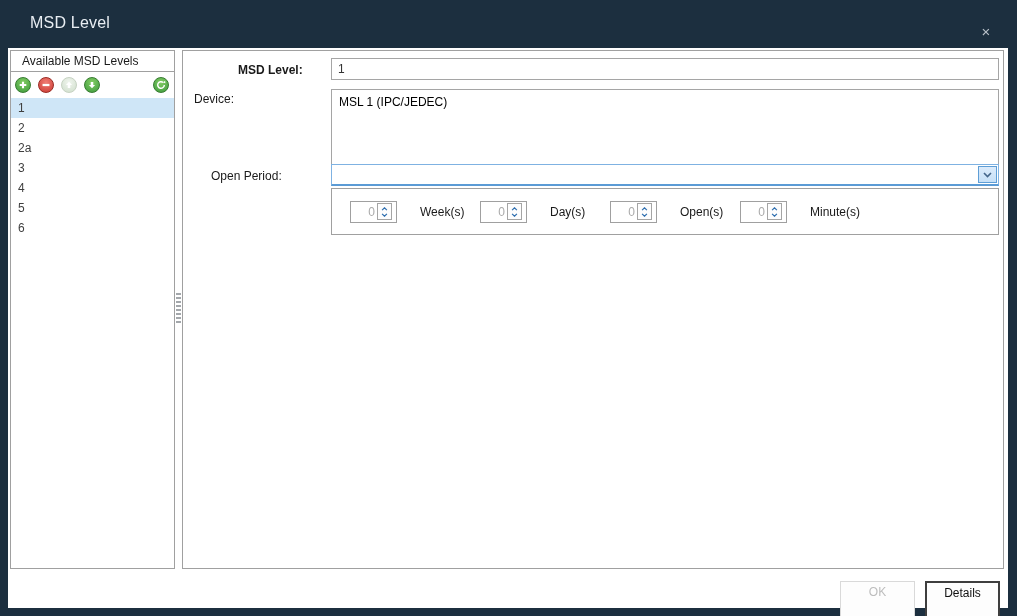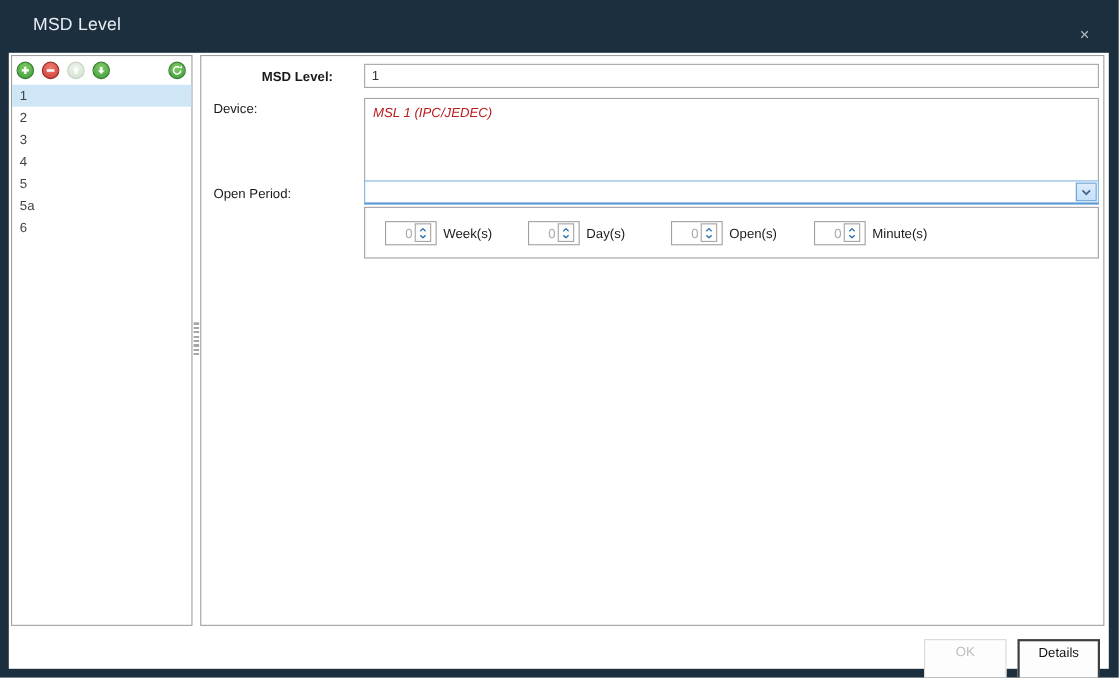--- a/index.html
+++ b/index.html
@@ -40,58 +40,59 @@
   
   .right-panel { left:174px; width:822px; }
   .form { position:relative; width:100%; height:495px; }
   .flabel { position:absolute; left:11px; font-size:12px; color:#1a1a1a; }
   .flabel.bold { font-weight:bold; }
   .text-input { position:absolute; left:148px; width:668px; height:22px;
     border:1px solid #a5a5a5; background:#fff; font-family:"Liberation Sans",sans-serif;
     font-size:12px; color:#333; padding:0 6px; outline:none; }
   .comment-area { position:absolute; left:148px; top:38px; width:668px; height:81px;
     border:1px solid #a5a5a5; background:#fff; resize:none; outline:none;
-    font-family:"Liberation Sans",sans-serif; font-size:12px; color:#b91c1c; padding:5px 7px;font-style:italic; }
+    font-family:"Liberation Sans",sans-serif; font-size:12px; color:#000000; padding:5px 7px; }
   
   .combobox { position:absolute; left:148px; top:113px; width:668px; height:22px;
     background:#fff; border:1px solid #7fb2e2; border-bottom:2px solid #5b9bd5;
     display:flex; align-items:stretch; }
   .combo-value { flex:1; font-size:12px; color:#333; line-height:20px; padding:0 6px; }
   .combo-btn { width:19px; margin:1px; background:linear-gradient(180deg,#dcebfb,#c6e0f7);
     border:1px solid #5e9ed6; display:flex; align-items:center; justify-content:center; }
   
   .period-box { position:absolute; left:148px; top:137px; width:668px; height:47px;
     border:1px solid #a0a0a0; background:#fff; }
   .spin-group { position:absolute; top:12px; height:22px; display:flex; align-items:center; }
   .spin-ctrl { width:47px; height:22px; border:1px solid #a0a0a0; background:#fff;
     display:flex; align-items:stretch; }
   .spin-value { width:26px; border:none; outline:none; background:transparent;
     font-family:"Liberation Sans",sans-serif; font-size:12px; color:#a9a9a9;
     text-align:right; padding:0 2px 0 0; }
   .stepper { width:15px; height:17px; margin:1px 1px 1px 0; border:1px solid #a5a5a5;
     background:#fdfdfd; display:flex; flex-direction:column; align-items:center;
     justify-content:center; gap:2px; }
-  .spin-unit { margin-left:6px; font-size:12px; color:#1a1a1a; white-space:nowrap; }
+  .spin-unit { margin-left:23px; font-size:12px; color:#1a1a1a; white-space:nowrap; }
   
   .btn { position:absolute; top:533px; width:75px; height:40px; font-size:12px;
     font-family:"Liberation Sans",sans-serif; text-align:center; line-height:20px; }
   .btn-ok { left:832px; background:#fdfdfd; border:1px solid #d9d9d9; color:#bdbdbd; }
   .btn-cancel { left:917px; background:#fdfdfd; border:2px solid #3e3e3e; color:#111; }
 </style>
 </head>
 <body>
 
 <div class="titlebar">
   <div class="title">MSD Level</div>
   <div class="close-btn">×</div>
 </div>
 
 <div class="content">
 
   <div class="panel left-panel">
+    <div class="panel-header">Available MSD Levels</div>
 
     <div class="toolbar">
       <span class="tb tb-green">
         <svg width="12" height="12" viewBox="0 0 16 16">
             <path d="M8 3.6v8.8M3.6 8h8.8" stroke="#ffffff" stroke-width="2.8" fill="none"></path>
           </svg>
       </span>
       <span class="tb tb-red">
         <svg width="12" height="12" viewBox="0 0 16 16">
             <path d="M3.4 8h9.2" stroke="#ffffff" stroke-width="3" fill="none"></path>
@@ -111,43 +112,43 @@
         <svg width="12" height="12" viewBox="0 0 16 16">
           <path d="M12.4 8a4.4 4.4 0 1 1-1.7-3.5" fill="none" stroke="#ffffff" stroke-width="1.9"></path>
           <path d="M13.5 2.2l.4 3.6-3.4-1z" fill="#ffffff"></path>
         </svg>
       </span>
     </div>
 
     <div class="list">
       <div class="list-item selected">1</div>
       <div class="list-item">2</div>
+      <div class="list-item">2a</div>
       <div class="list-item">3</div>
       <div class="list-item">4</div>
       <div class="list-item">5</div>
-      <div class="list-item">5a</div>
       <div class="list-item">6</div>
     </div>
   </div>
 
   <div class="splitter">
     <div class="grip"></div>
   </div>
 
   <div class="panel right-panel">
 
     <div class="form">
 
       <div class="flabel bold" style="top:12px;margin-left:44px;">MSD Level:</div>
       <input class="text-input" style="top: 7px;" value="1">
 
       <div class="flabel" style="top:41px;">Device:</div>
       <textarea class="comment-area" style="">MSL 1 (IPC/JEDEC)</textarea>
 
-      <div class="flabel" style="top:118px;">Open Period:</div>
+      <div class="flabel" style="top:118px;margin-left:17px;">Open Period:</div>
       <div class="combobox">
         <div class="combo-value"></div>
         <div class="combo-btn">
           <svg width="9" height="6" viewBox="0 0 9 6">
             <polyline points="1,1 4.5,4.5 8,1" fill="none" stroke="#44658a" stroke-width="1.6"></polyline>
           </svg>
         </div>
       </div>
 
       <div class="period-box">

